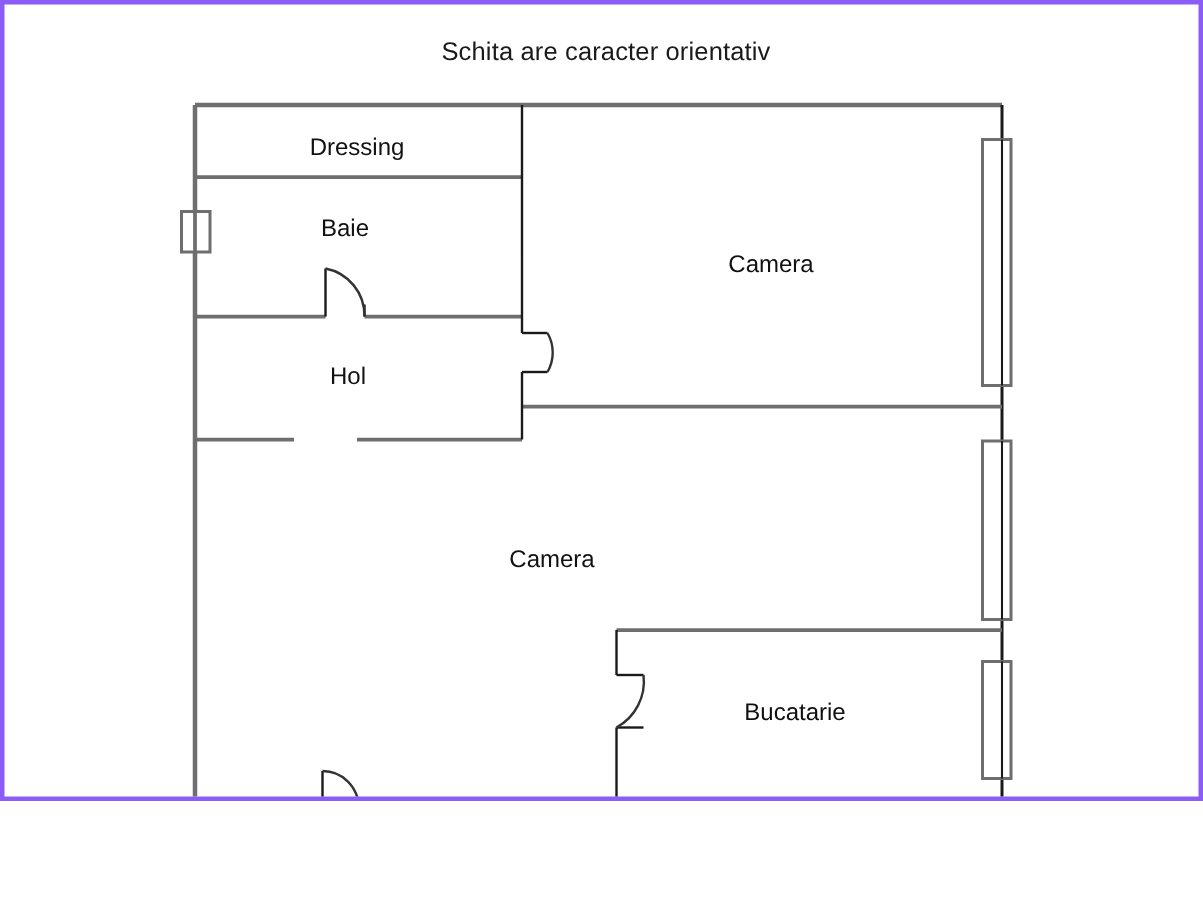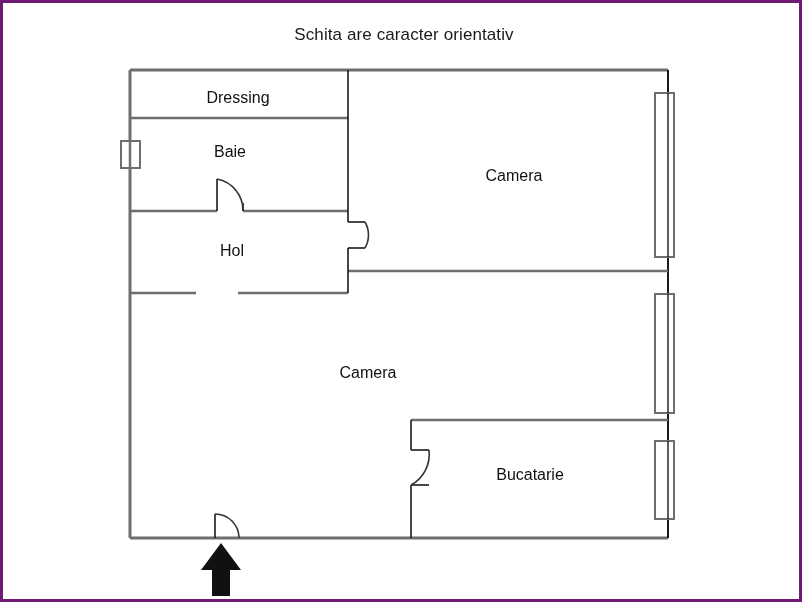--- a/index.html
+++ b/index.html
@@ -7,23 +7,23 @@
     margin: 0;
     padding: 0;
     background: #ffffff;
   }
   body {
     font-family: "Liberation Sans", sans-serif;
   }
   #page {
     position: relative;
     width: 802px;
-    height: 602px;
+    height: 534px;
     background: #ffffff;
-    border: 3px solid #701a75;
+    border: 3px solid #8b5cf6;
     box-sizing: border-box;
     overflow: hidden;
   }
   #plan-title {
     position: absolute;
     left: 0;
     top: 22px;
     width: 802px;
     text-align: center;
     font-size: 17px;

